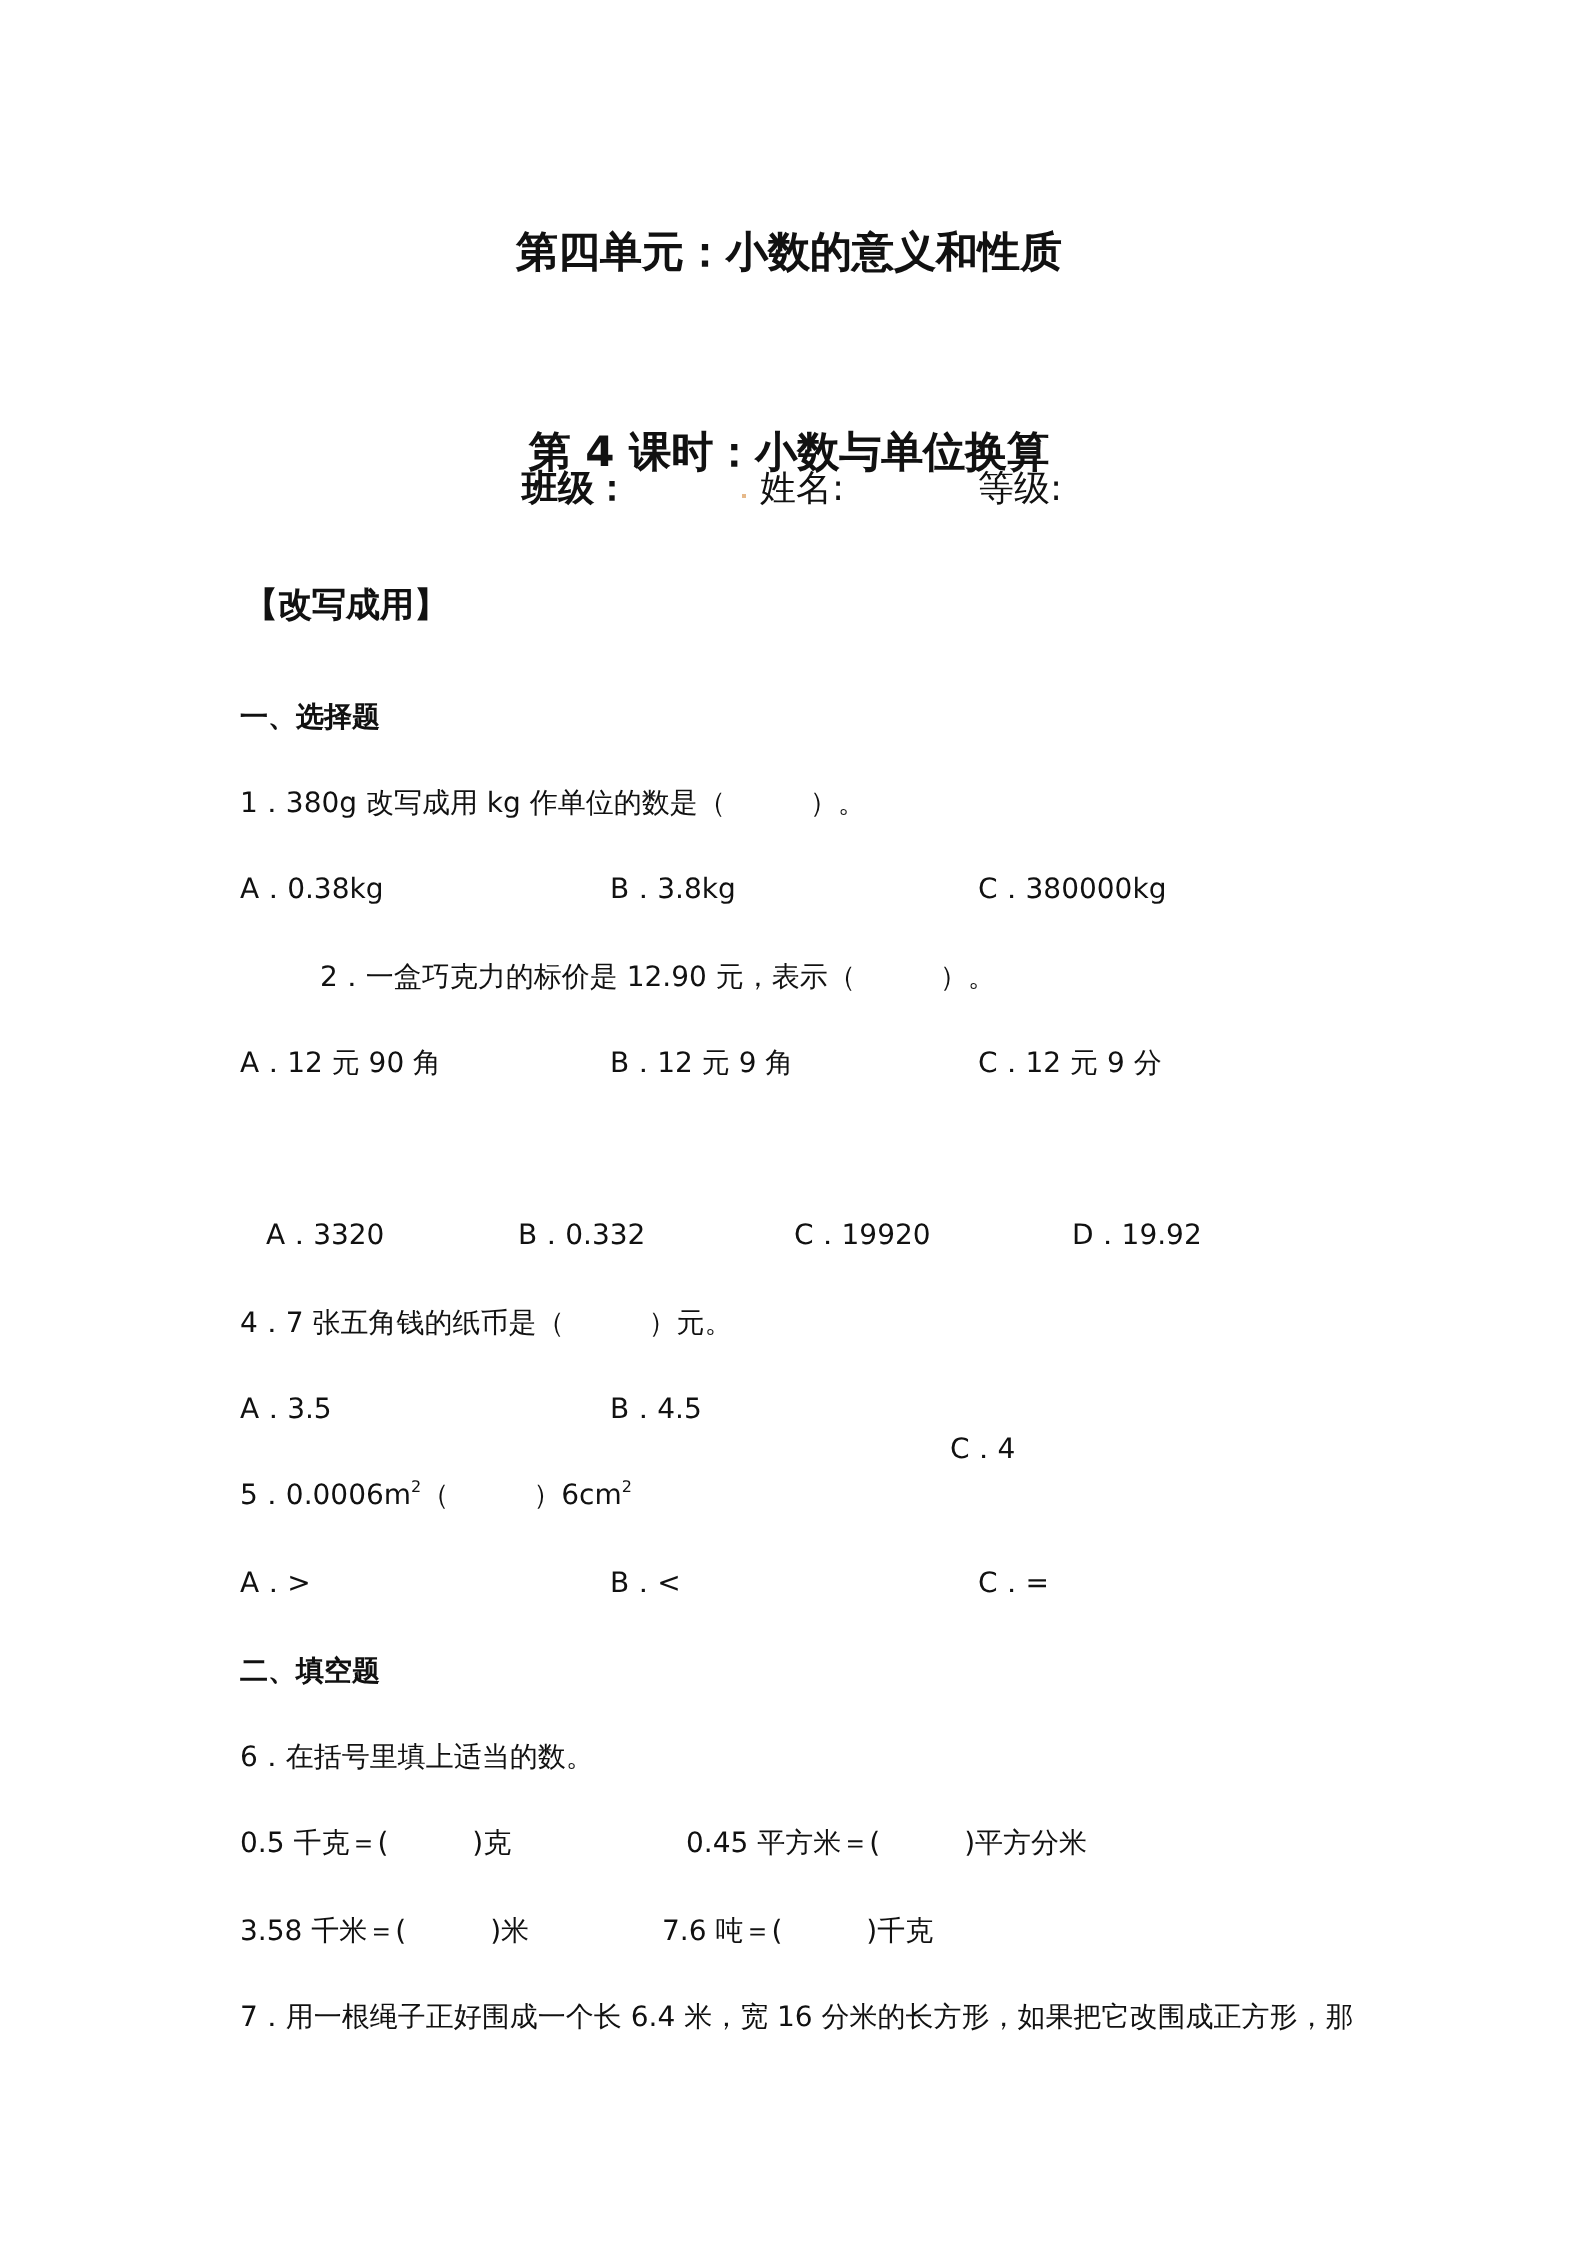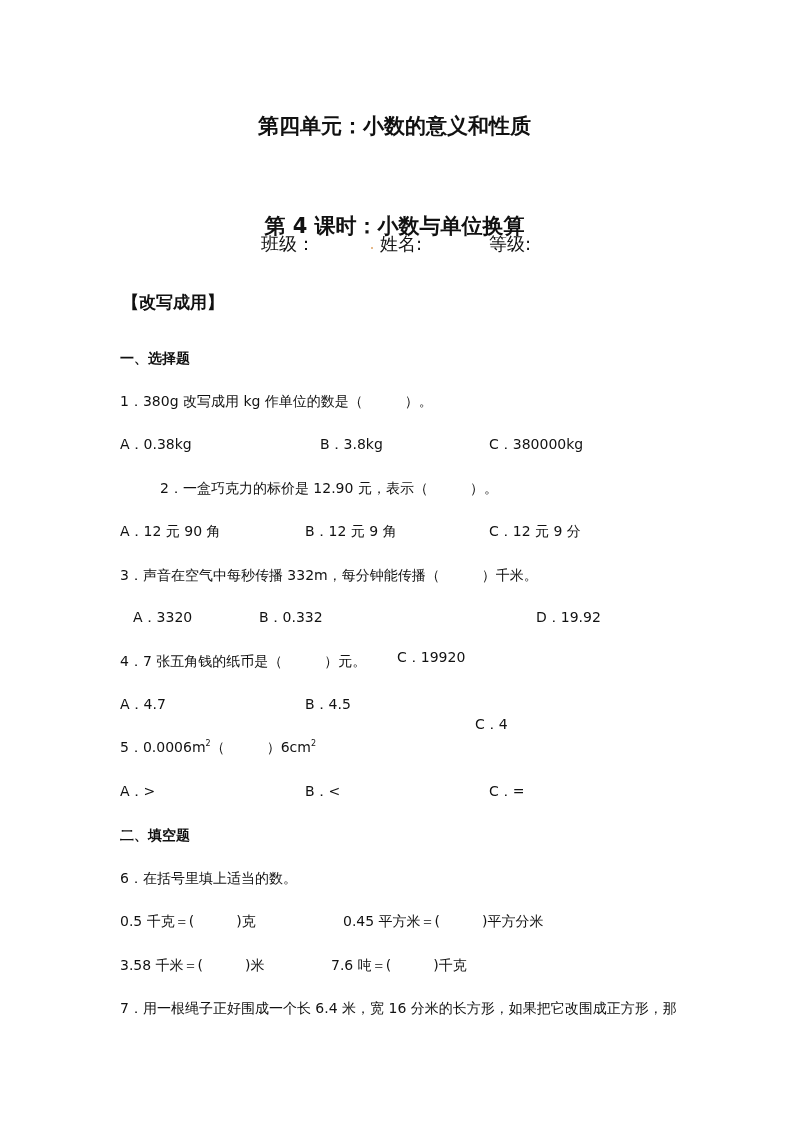--- a/index.html
+++ b/index.html
@@ -16,47 +16,46 @@
   sup { font-size: 8px; vertical-align: 6px; line-height: 0; }
 </style>
 </head>
 <body>
 
 <div class="page">
 
   <div class="title" style="top:112px;">第四单元：小数的意义和性质</div>
   <div class="title" style="top:172px;margin-top:40px;">第 4 课时：小数与单位换算</div>
 
-  <div class="info" style="left:261px;">班级：</div>
+  <div class="info" style="left:261px;font-weight:bold;">班级：</div>
   <div class="dot"></div>
   <div class="info" style="left:380px;">姓名:</div>
   <div class="info" style="left:489px;">等级:</div>
 
   <div class="section" style="top:291px;">【改写成用】</div>
 
   <div class="sub" style="top:350px;">一、选择题</div>
 
   <div class="line" style="top:393px;">1．380g 改写成用 kg 作单位的数是（　　　）。</div>
   <div class="opt" style="left:120px; top:436px;">A．0.38kg</div>
-  <div class="opt" style="left:320px; top:436px;">B．3.8kg</div>
+  <div class="opt" style="left:305px; top:436px;">B．3.8kg</div>
   <div class="opt" style="left:489px; top:436px;">C．380000kg</div>
 
   <div class="line" style="top:480px;margin-left:40px;">2．一盒巧克力的标价是 12.90 元，表示（　　　）。</div>
   <div class="opt" style="left:120px; top:523px;">A．12 元 90 角</div>
   <div class="opt" style="left:305px; top:523px;">B．12 元 9 角</div>
   <div class="opt" style="left:489px; top:523px;">C．12 元 9 分</div>
 
-  <div class="line" style="top:567px;">3．声音在空气中每秒传播 332m，每分钟能传播（　　　）千米。</div>
   <div class="opt" style="left:113px; top:609px;margin-left:20px;">A．3320</div>
   <div class="opt" style="left:259px; top:609px;text-align:right;">B．0.332</div>
-  <div class="opt" style="left:397px; top:609px;margin-top:40px;">C．19920</div>
+  <div class="opt" style="left:397px; top:609px;">C．19920</div>
   <div class="opt" style="left:536px; top:609px;">D．19.92</div>
 
   <div class="line" style="top:653px;">4．7 张五角钱的纸币是（　　　）元。</div>
-  <div class="opt" style="left:120px; top:696px;">A．4.7</div>
+  <div class="opt" style="left:120px; top:696px;">A．3.5</div>
   <div class="opt" style="left:305px; top:696px;">B．4.5</div>
   <div class="opt" style="left:475px; top:696px;margin-top:20px;">C．4</div>
 
   <div class="line" style="top:739px;"><span>5．0.0006m</span><sup>2</sup><span>（　　　）6cm</span><sup>2</sup></div>
   <div class="opt" style="left:120px; top:783px;">A．&gt;</div>
   <div class="opt" style="left:305px; top:783px;">B．&lt;</div>
   <div class="opt" style="left:489px; top:783px;">C．=</div>
 
   <div class="sub" style="top:827px;">二、填空题</div>
 

